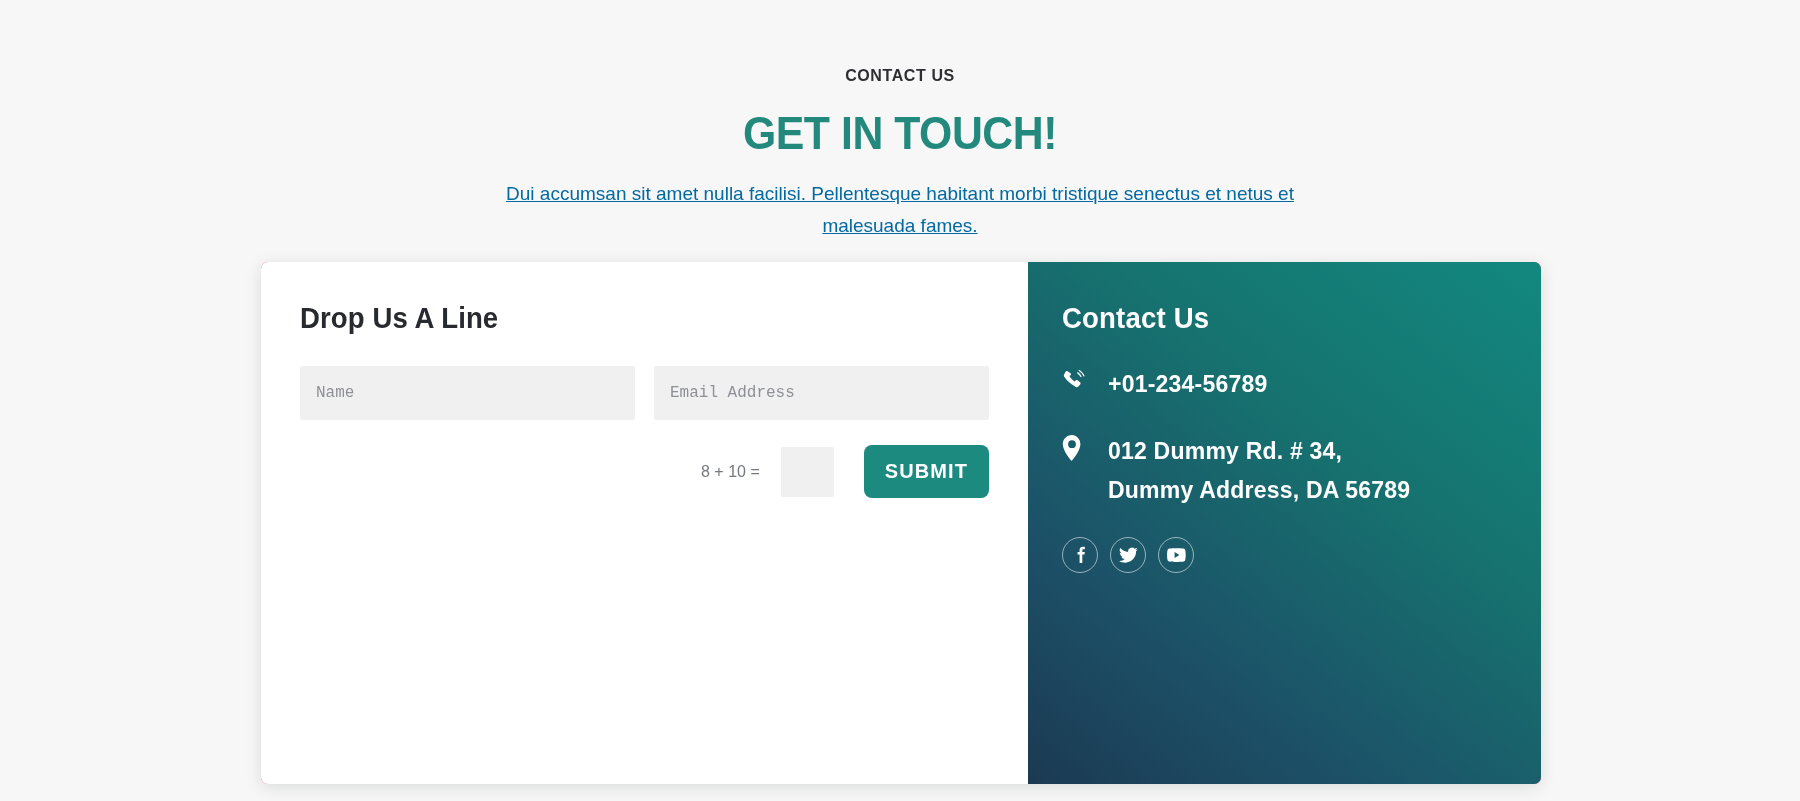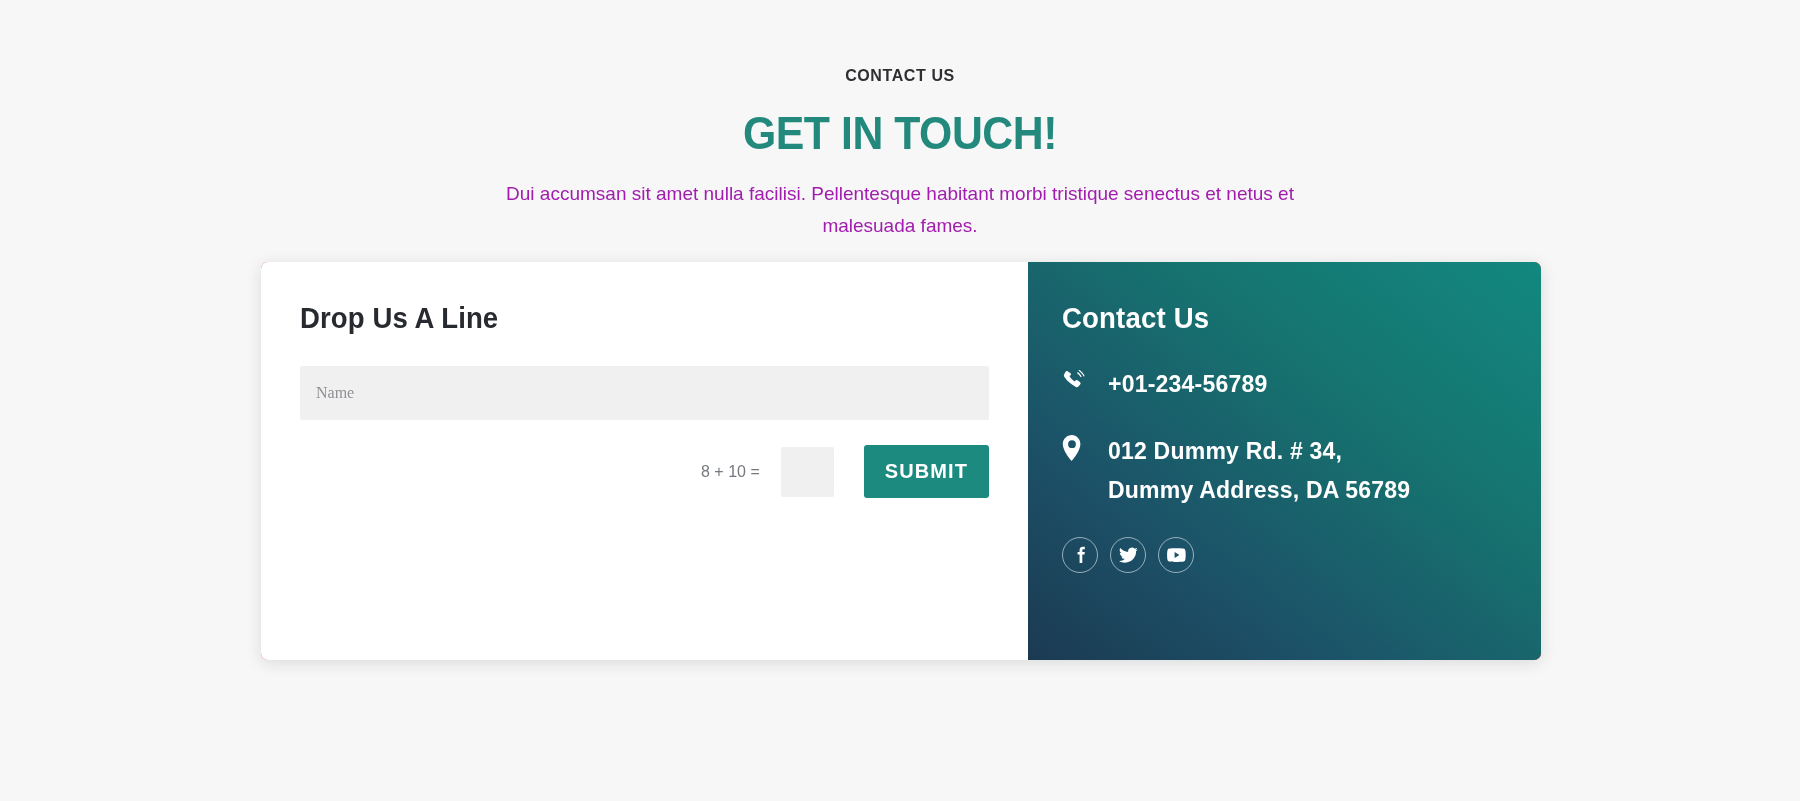--- a/index.html
+++ b/index.html
@@ -44,33 +44,34 @@
     letter-spacing: -0.5px;
     color: #23897d;
     margin: 22px 0 0 0;
     line-height: 50px;
     transform: scaleX(0.93);
   }
   .subtitle {
     font-family: "Liberation Sans", sans-serif;
     font-size: 19px;
     font-weight: 400;
-    color: #a21caf;
+    color: #0369a1;
     margin: 20px auto 12px auto;
     max-width: 800px;
     line-height: 32px;
+    text-decoration: underline;
   }
 
   
   .card {
     position: absolute;
     left: 261px;
     top: 262px;
     width: 1280px;
-    height: 398px;
+    height: 522px;
     display: flex;
     border-radius: 7px;
     overflow: hidden;
     box-shadow: 0 3px 16px rgba(20, 28, 40, 0.13);
     background: #ef4444;
     justify-content: flex-end;
   }
 
   
   .form-pane {
@@ -94,21 +95,21 @@
   .row {
     display: flex;
     gap: 19px;
     margin-top: 30px;
   }
   .field {
     background: #f0f0f0;
     border: none;
     outline: none;
     box-sizing: border-box;
-    font-family: Liberation Serif, serif;
+    font-family: Liberation Mono, monospace;
     font-size: 16px;
     color: #3a3d42;
     border-radius: 2px;
   }
   .field::placeholder {
     color: #8e9095;
     opacity: 1;
   }
   .field-half {
     flex: 1;
@@ -154,21 +155,21 @@
   }
   .submit-btn {
     margin-left: 18px;
     height: 53px;
     min-width: 124px;
     padding: 14px 21px;
     background: #1d8a80;
     color: #ffffff;
     border: none;
     outline: none;
-    border-radius: 3px;
+    border-radius: 8px;
     cursor: pointer;
     font-family: "Liberation Sans Narrow", "Liberation Sans", sans-serif;
     font-size: 20px;
     font-weight: 700;
     letter-spacing: 1.1px;
   }
 
   
   .info-pane {
     flex: 1;
@@ -245,20 +246,21 @@
     <p class="subtitle">Dui accumsan sit amet nulla facilisi. Pellentesque habitant morbi tristique senectus et netus et malesuada fames.</p>
   </div>
 
   <div class="card">
 
     <div class="form-pane">
       <h2 class="form-title">Drop Us A Line</h2>
 
       <div class="row">
         <input class="field field-half" type="text" placeholder="Name" style="">
+        <input class="field field-half" type="text" placeholder="Email Address" style="">
       </div>
 
 
       <div class="submit-row">
         <span class="captcha-label">8 + 10 =</span>
         <input class="captcha-input" type="text" placeholder="" style="">
         <button class="submit-btn">SUBMIT</button>
       </div>
     </div>
 

